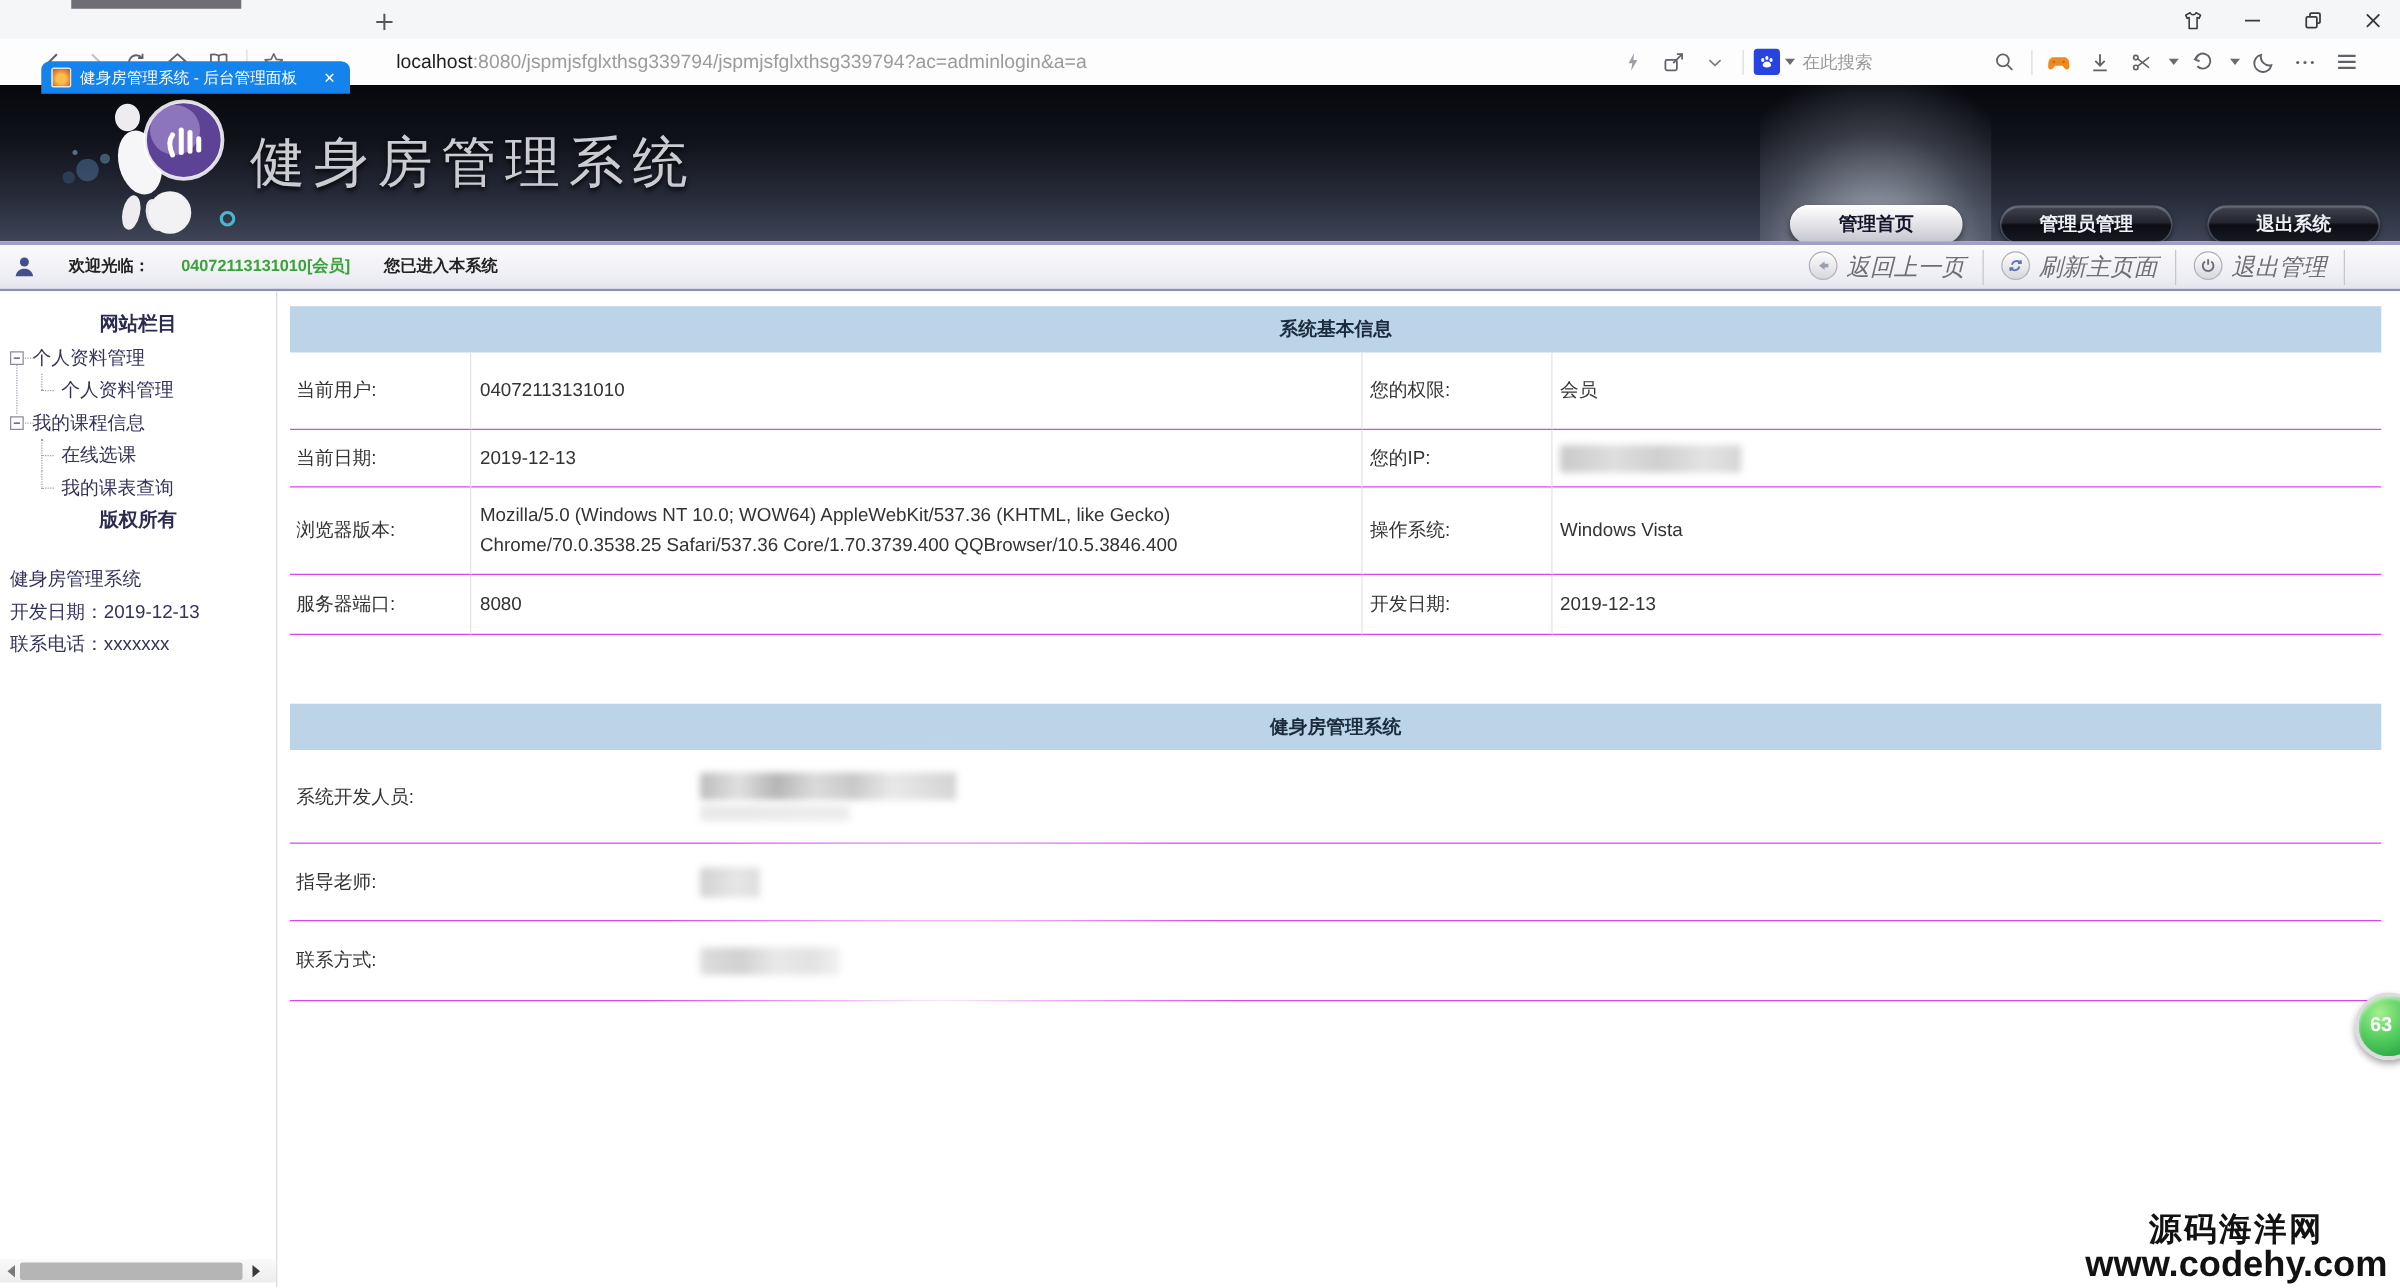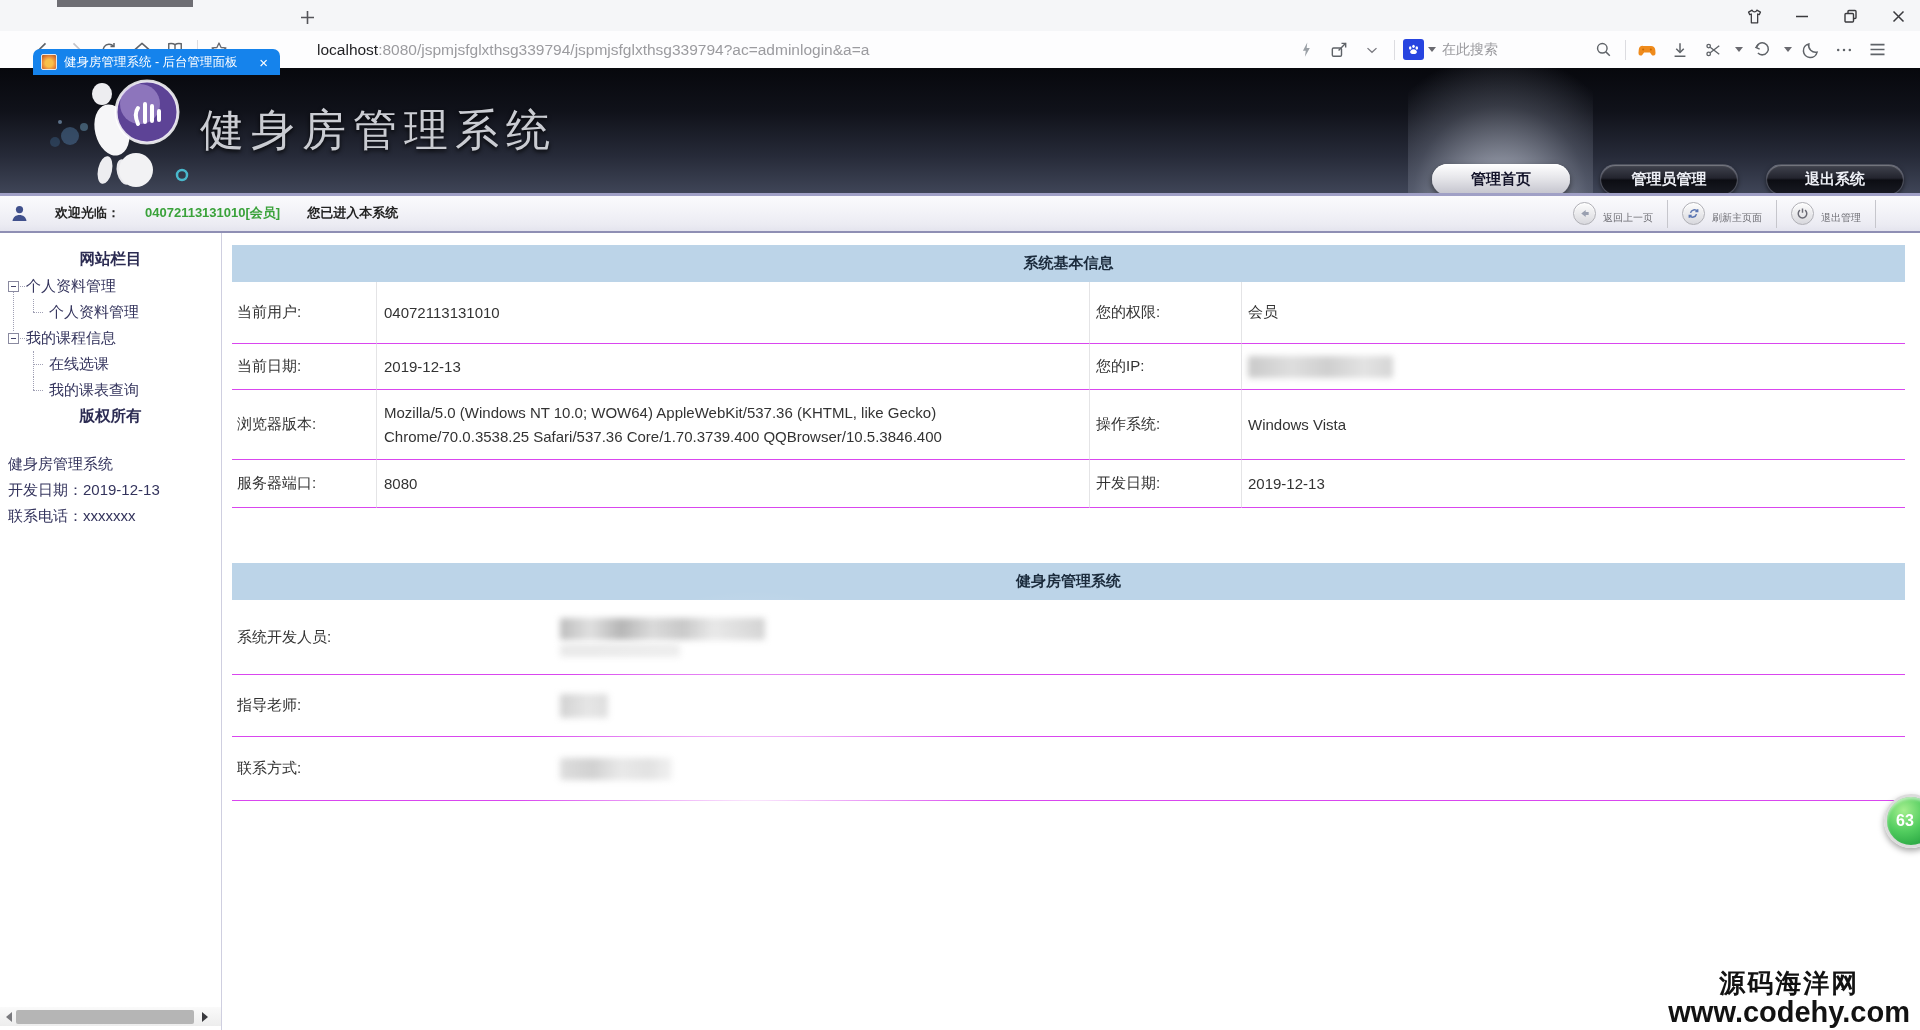--- a/index.html
+++ b/index.html
@@ -55,22 +55,22 @@
     box-shadow:inset 0 1px 1px rgba(255,255,255,0.3), 0 2px 4px rgba(0,0,0,0.5); }
   .navbtn.n2 { left:1600px; width:138px; }
   .navbtn.n3 { left:1766px; width:138px; }
 
   
   .welcomebar { height:37px; background:linear-gradient(180deg,#fbfbfd 0%,#ececf3 80%,#e4e4ee 100%);
     border-bottom:2px solid #8f8fb4; display:flex; align-items:center; padding:0 0 0 10px; }
   .wb-left { display:flex; align-items:flex-start; flex:1; font-size:13px; color:#222; font-weight:bold;gap:21px; }
   .wb-user { color:#3aa23a; margin-left:4px; }
   .wb-actions { display:flex; align-items:center; padding-right:44px; }
-  .wb-btn { display:flex; align-items:flex-end; gap:7px; font-size:10px; color:#6e6e74;
-            padding:0 14px; cursor:pointer; }
+  .wb-btn { display:flex; align-items:flex-start; gap:7px; font-size:19px; color:#6e6e74;
+            padding:0 14px; cursor:pointer;font-style:italic; }
   .wb-sep { width:1px; height:28px; background:#c6c6cc; }
   .cir { width:23px; height:23px; border-radius:50%; border:1px solid #b0b0b6; flex:none;
          background:linear-gradient(180deg,#fdfdfd,#d8d8dd); box-shadow:inset 0 1px 1px #fff;
          display:flex; align-items:center; justify-content:center; }
 
   
   .content { display:flex; height:797px; position:relative; }
 
   
   .sidebar { position:relative; width:222px; flex:none; background:#fff; border-right:1px solid #cfcfe0;

